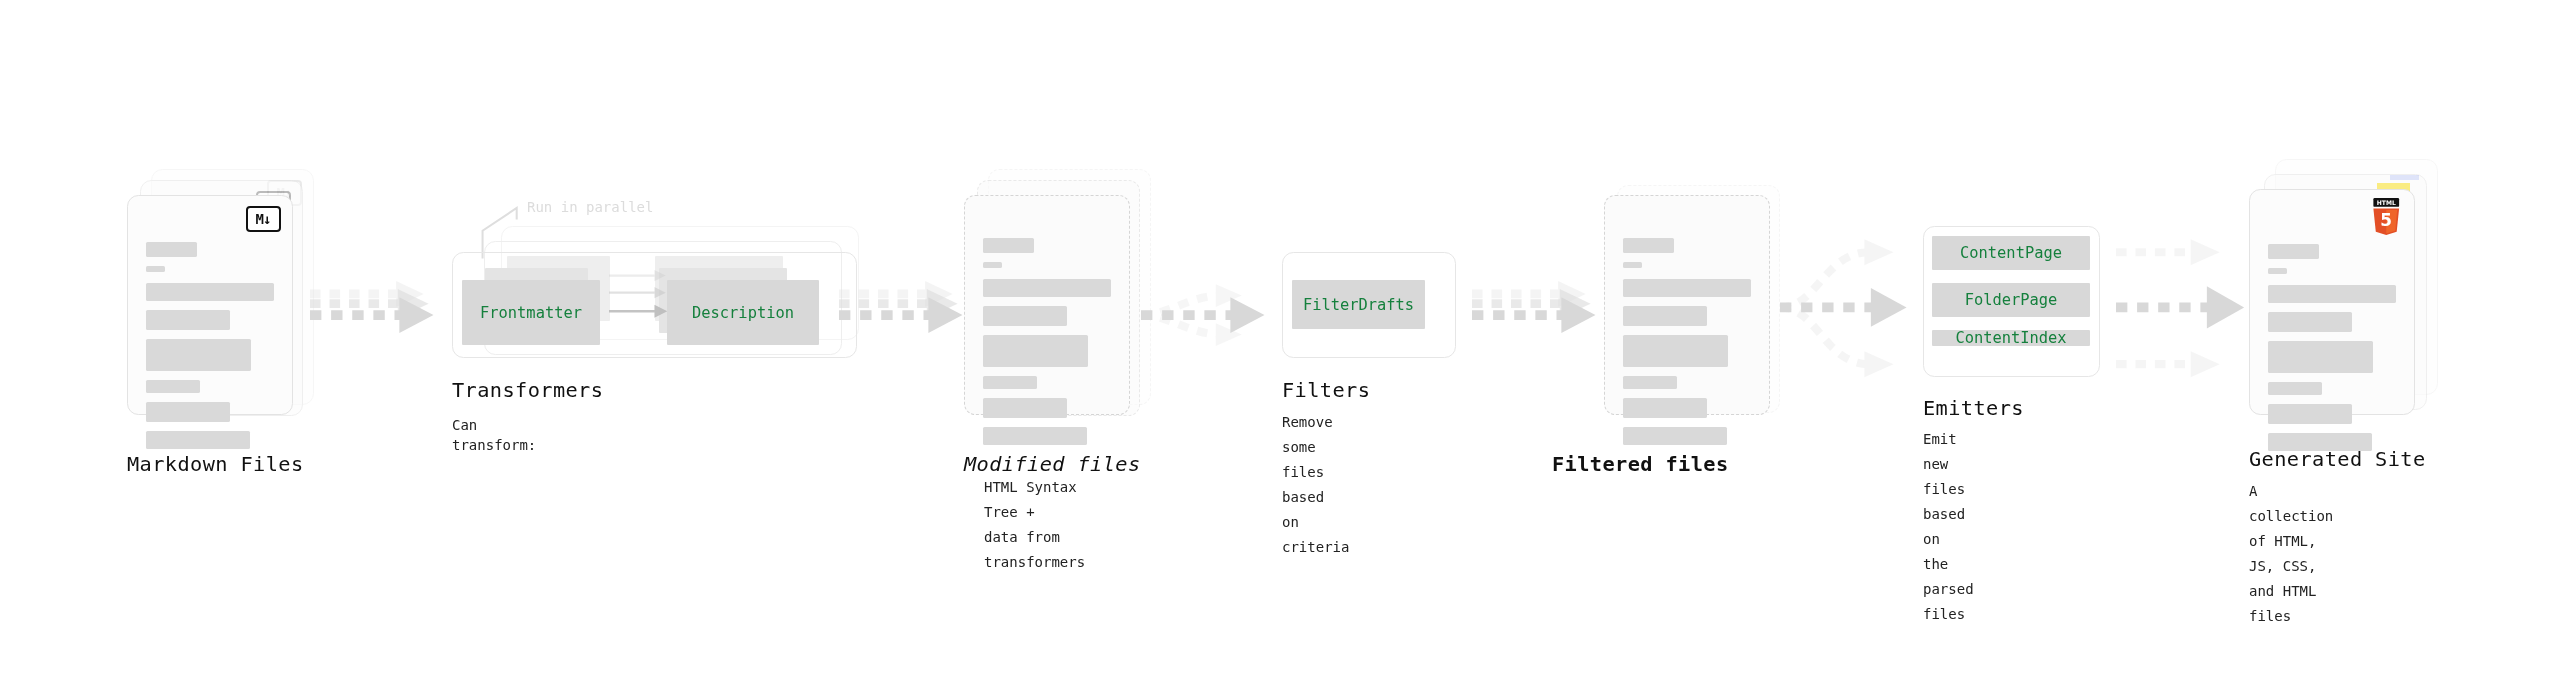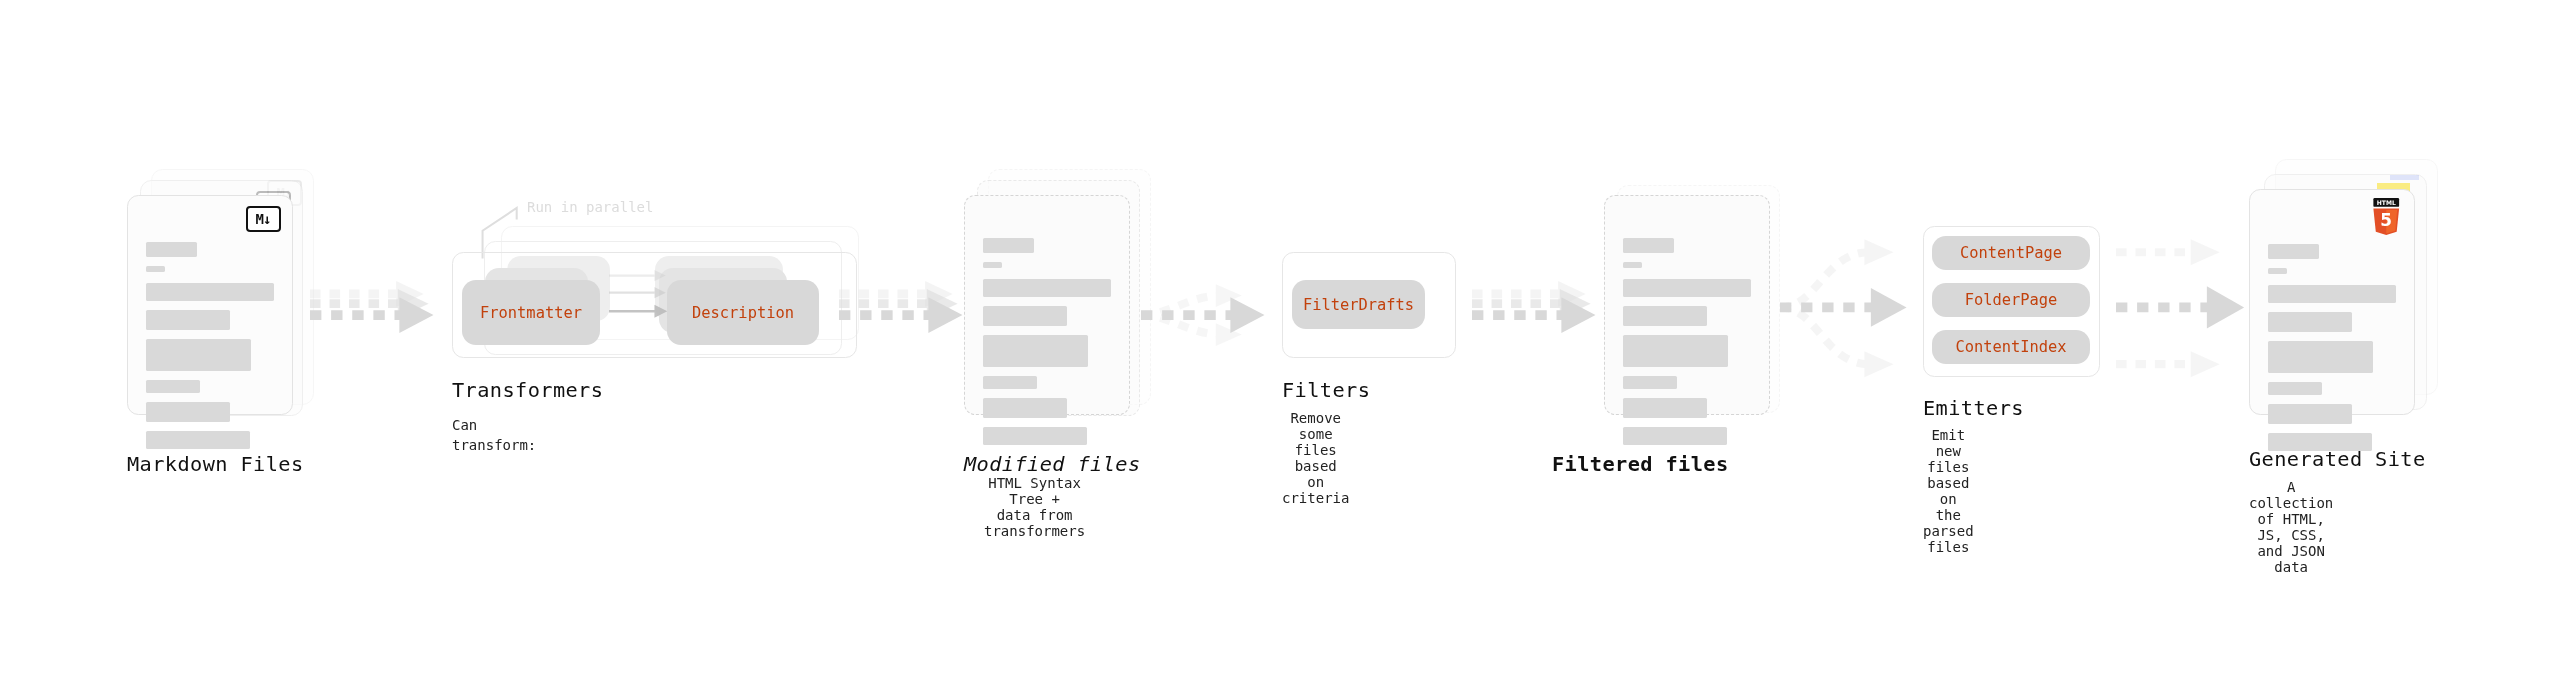--- a/index.html
+++ b/index.html
@@ -34,45 +34,44 @@
   .stage-title{
     position:absolute;
     font-size:20.3px;
     letter-spacing:0.4px;
     color:#111;
     white-space:nowrap;
   }
   .stage-desc{
     position:absolute;
     font-size:14px;
-    line-height:16px;
+    line-height:25px;
     color:#222;
     white-space:pre-line;
-    text-align:center;
   }
   .bullets{
     position:absolute;
     font-size:14px;
     line-height:19.5px;
     color:#222;
   }
   .bullets .lead{margin:0 0 1.6px 0;}
   .bullets ul{margin:0;padding:0 0 0 11.4px;list-style:none;}
   .bullets li{position:relative;padding-left:11.4px;}
   .bullets li:before{
     content:"\2022";position:absolute;left:0;top:0;color:#222;
   }
 
   
   .pill{
     position:absolute;
     background:#d8d8d8;
-    border-radius:14px;
+    border-radius:1px;
     display:flex;align-items:center;justify-content:center;
-    font-size:15.4px;color:#c2410c;
+    font-size:15.4px;color:#15803d;
     box-sizing:border-box;
   }
   .pill.g1{background:#e4e4e4;}
   .pill.g2{background:#eeeeee;}
 
   .outline-box{
     position:absolute;
     border:1.6px solid #e6e6e6;
     border-radius:11.4px;
     background:transparent;
@@ -323,21 +322,21 @@
       <polygon points="112,64 156,88 112,112" fill="#d8d8d8"></polygon>
     </g>
   </svg>
 </div>
 
 <div class="stage">
   <div class="outline-box" style="left:1923px;top:226px;width:177px;height:151px;"></div>
 
   <div class="pill" style="left:1932px;top:236px;width:158px;height:34px;">ContentPage</div>
   <div class="pill" style="left:1932px;top:283px;width:158px;height:34px;">FolderPage</div>
-  <div class="pill" style="left:1932px;top:330px;width:158px;height:34px;">ContentIndex</div>
+  <div class="pill" style="left:1932px;top:330px;width:158px;height:16px;">ContentIndex</div>
 
   <div class="stage-title" style="left:1923px;top:396px;">Emitters</div>
   <div class="stage-desc" style="left:1923px;top:427px;">Emit new files based on
 the parsed files</div>
 </div>
 
 <div class="conn" style="left:2116px;top:236px;">
   <svg width="146" height="146" viewBox="0 0 180 180">
     <g opacity="0.35">
       <line x1="0" y1="20" x2="96" y2="20" stroke="#e4e4e4" stroke-width="10" stroke-dasharray="13 11"></line>
@@ -384,15 +383,15 @@
       <div class="bar" style="width:66%;height:19.5px;"></div>
       <div class="bar" style="width:82%;height:32px;"></div>
       <div class="bar" style="width:42%;height:13px;"></div>
       <div class="bar" style="width:66%;height:20.3px;"></div>
       <div class="bar" style="width:81%;height:18px;"></div>
     </div>
   </div>
 
   <div class="stage-title" style="left:2249px;top:447px;">Generated Site</div>
   <div class="stage-desc" style="left:2249px;top:479px;">A collection of HTML,
-JS, CSS, and JSON data</div>
+JS, CSS, and HTML files</div>
 </div>
 
 
 </body></html>

